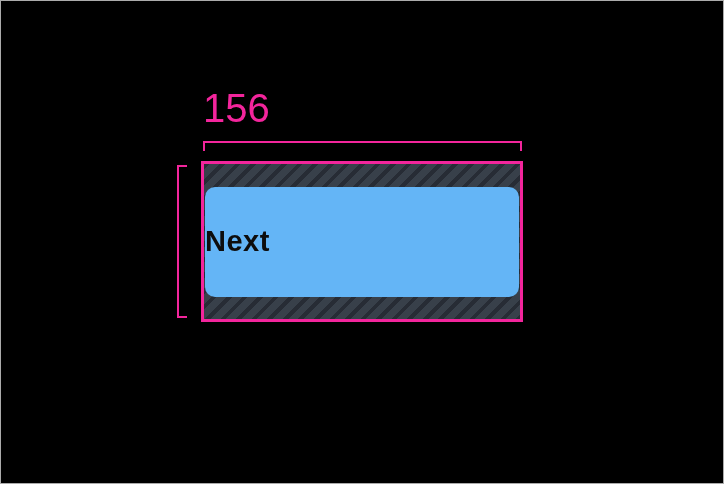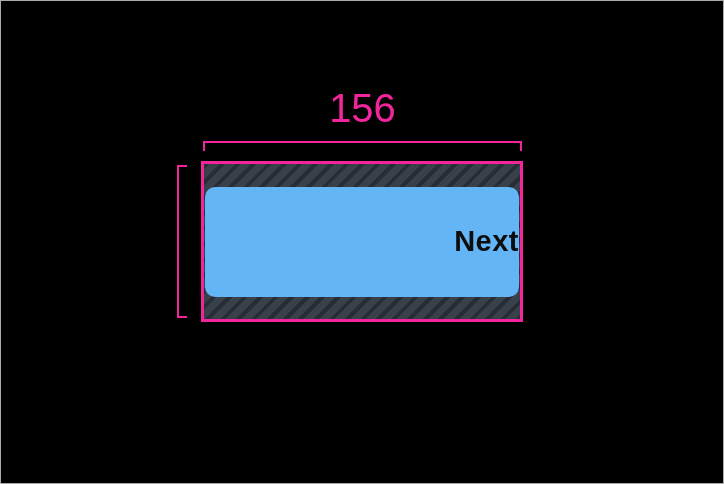--- a/index.html
+++ b/index.html
@@ -24,21 +24,20 @@
     color: #F3259C;
     font-size: 40px;
     line-height: 42px;
     font-weight: 400;
     user-select: none;
   }
   .label-width {
     left: 202px;
     top: 86px;
     width: 319px;
-    text-align: center;
   }
   .label-height {
     left: 66px;
     top: 217px;
     width: 90px;
     text-align: right;
   }
   .dim-line-h {
     position: absolute;
     left: 202px;
@@ -101,21 +100,21 @@
     left: 1px;
     right: 1px;
     top: 50%;
     transform: translateY(-50%);
     height: 110px;
     background: #64B5F6;
     border: none;
     border-radius: 10px;
     display: flex;
     align-items: center;
-    justify-content: flex-end;
+    justify-content: flex-start;
     cursor: pointer;
     padding: 0;
   }
   .next-btn span {
     color: #0D0D0D;
     font-size: 29px;
     font-weight: 600;
     line-height: 1;
     letter-spacing: 0.5px;
   }

